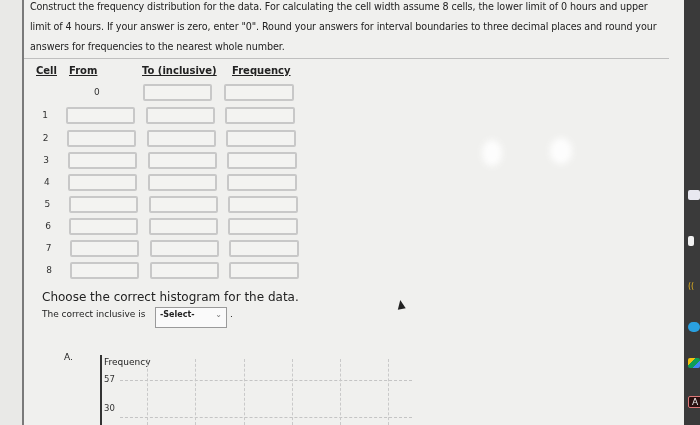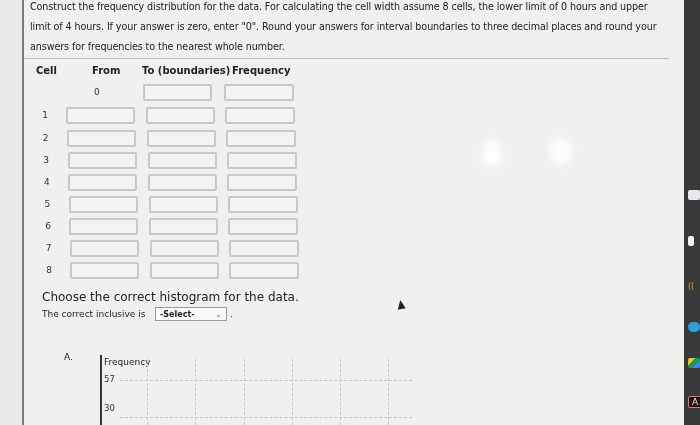--- a/index.html
+++ b/index.html
@@ -16,32 +16,32 @@
   }
   .prompt {
     position:absolute; left:6px; top:-3px; width:640px;
     font-size:9.6px; line-height:20px; color:#222;
     letter-spacing:-0.1px;
   }
   .panel-border {
     position:absolute; left:0; top:0; width:645px; height:58px;
     border-bottom:1px solid #bfbfbf;
   }
-  .hdr { position:absolute; top:65px; font-size:10px; font-weight:bold; color:#222; }
+  .hdr { position:absolute; top:65px; font-size:10px; font-weight:bold; color:#222;text-decoration:underline; }
   .cellnum { position:absolute; font-size:9px; color:#333; width:14px; text-align:center; }
   .from0 { position:absolute; top:87px; left:70px; font-size:9px; color:#333; }
   .box {
     position:absolute; height:17px;
     border:2px solid #c8c8c8; border-radius:2px; background:#f3f3f1;
     box-sizing:border-box;
   }
   .q2 { position:absolute; left:18px; top:290px; font-size:12px; color:#222; }
   .q3 { position:absolute; left:18px; top:309px; font-size:9px; color:#222; }
   .select {
-    position:absolute; left:131px; top:307px; width:72px; height:14px;
+    position:absolute; left:131px; top:307px; width:72px; height:21px;
     border:1px solid #9a9a9a; background:#fafafa; box-sizing:border-box;
     font-size:8px; font-weight:bold; color:#222; padding-left:4px; line-height:13px;
   }
   .select .chev { position:absolute; right:4px; top:0; font-size:8px; color:#777; font-weight:normal; }
   .period { position:absolute; left:206px; top:309px; font-size:9px; color:#222; }
   .optA { position:absolute; left:40px; top:352px; font-size:9px; color:#222; }
   .chart { position:absolute; left:76px; top:355px; width:320px; height:70px; }
   .yaxis { position:absolute; left:0; top:0; width:1.5px; height:70px; background:#333; }
   .ylab { position:absolute; left:4px; top:2px; font-size:9px; color:#222; }
   .tick { position:absolute; font-size:8.5px; color:#333; left:4px; }
@@ -56,22 +56,22 @@
   .dock .ic { position:absolute; left:4px; width:12px; height:10px; border-radius:2px; }
 </style>
 </head>
 <body>
 
 <div class="page">
   <div class="panel-border"></div>
   <div class="prompt">Construct the frequency distribution for the data. For calculating the cell width assume 8 cells, the lower limit of 0 hours and upper limit of 4 hours. If your answer is zero, enter "0". Round your answers for interval boundaries to three decimal places and round your answers for frequencies to the nearest whole number.</div>
 
   <div class="hdr" style="left:12px">Cell</div>
-  <div class="hdr" style="left:68px">From</div>
-  <div class="hdr" style="left:118px">To (boundaries)</div>
+  <div class="hdr" style="left:45px">From</div>
+  <div class="hdr" style="left:118px">To (inclusive)</div>
   <div class="hdr" style="left:208px">Frequency</div>
 
   <div class="from0">0</div>
   <div class="box" style="left:119px;top:84px;width:69px"></div>
   <div class="box" style="left:200px;top:84px;width:70px"></div>
 
   <div id="rows">
       <div class="cellnum" style="left: 14px; top: 110px;">1</div>
       <div class="box" style="left: 42px; top: 107px; width: 69px;"></div>
       <div class="box" style="left: 122px; top: 107px; width: 69px;"></div>

